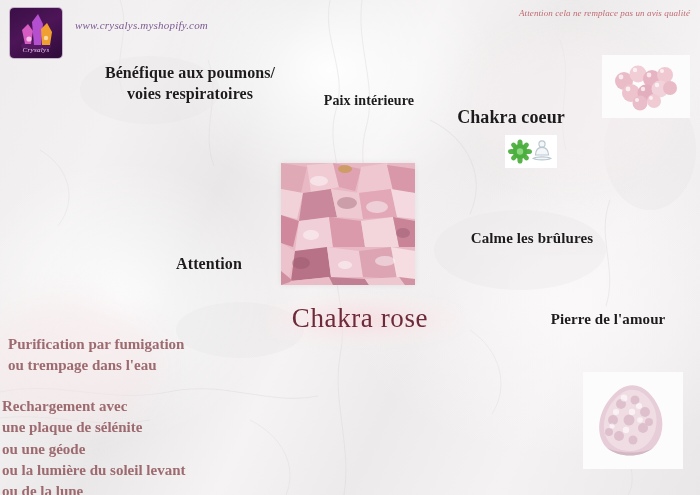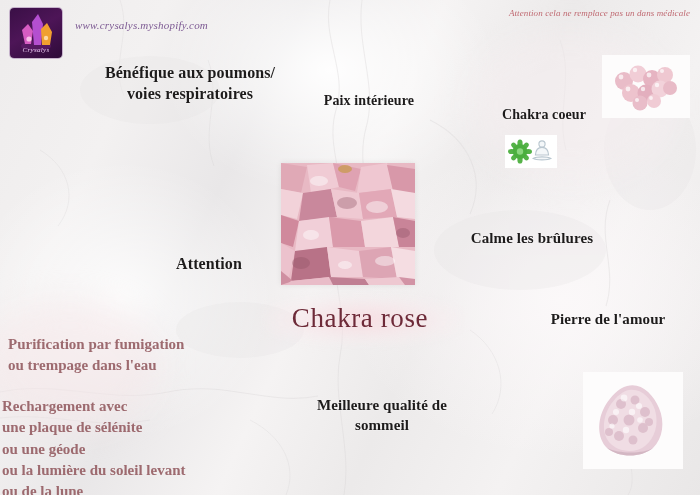--- a/index.html
+++ b/index.html
@@ -180,21 +180,21 @@
       <path d="M15,36 L12,22 L18,16 L23,23 L21,36 Z" fill="#d65cc2"></path>
       <path d="M24,37 L22,14 L28,6 L33,16 L31,37 Z" fill="#b44fd0"></path>
       <path d="M32,37 L31,21 L37,15 L42,24 L40,37 Z" fill="#f0a030"></path>
       <circle cx="19" cy="31" r="2.6" fill="#ffd9f2" opacity=".8"></circle>
       <circle cx="36" cy="30" r="2.2" fill="#ffe8c0" opacity=".8"></circle>
     </svg>
     <div class="logo-word">Crysalys</div>
   </div>
 
   <div class="site-url">www.crysalys.myshopify.com</div>
-  <div class="disclaimer">Attention cela ne remplace pas un dans médicale</div>
+  <div class="disclaimer">Attention cela ne remplace pas un avis qualité</div>
 
   <div class="photo" id="main-stone">
     <svg viewBox="0 0 134 122" preserveAspectRatio="none">
       <rect width="134" height="122" fill="#e8b9c4"></rect>
       <g>
         <polygon points="0,0 26,4 20,30 0,26" fill="#e0a9b6"></polygon>
         <polygon points="26,2 52,0 58,24 30,30" fill="#f0cbd4"></polygon>
         <polygon points="52,0 80,6 74,28 58,24" fill="#dfa2b2"></polygon>
         <polygon points="80,4 106,0 112,26 76,30" fill="#efc7d1"></polygon>
         <polygon points="106,2 134,6 134,30 112,28" fill="#d898a9"></polygon>
@@ -322,31 +322,29 @@
   </div>
 
   <div class="title-wash"></div>
   <div id="quartz-title">Chakra rose</div>
 
   <div class="txt" style="left:80px; top:62px; width:220px; font-size:16px;">Bénéfique aux poumons/
 voies respiratoires</div>
 
   <div class="txt" style="left:298px; top:92px; width:142px; font-size:14px;">Paix intérieure</div>
 
-  <div class="txt" style="left:474px; top:106px; width:140px; font-size:14px;">Chakra coeur</div>
+  <div class="txt" style="left:441px; top:106px; width:140px; font-size:18px;">Chakra coeur</div>
 
 
   <div class="txt" style="left:446px; top:229px; width:172px; font-size:15px;">Calme les brûlures</div>
 
   <div class="txt" style="left:148px; top:253px; width:122px; font-size:16px;">Attention</div>
 
   <div class="txt" style="left:522px; top:310px; width:172px; font-size:15px;">Pierre de l'amour</div>
 
-  <div class="txt" style="left:286px; top:396px; width:192px; font-size:15px;">Meilleure qualité de
-sommeil</div>
 
   <div class="pink-note" style="left:8px; top:334px; width:200px;">Purification par fumigation
 ou trempage dans l'eau</div>
 
   <div class="pink-note" style="left:2px; top:396px; width:212px;">Rechargement avec
 une plaque de sélénite
 ou une géode
 ou la lumière du soleil levant
 ou de la lune</div>
 

